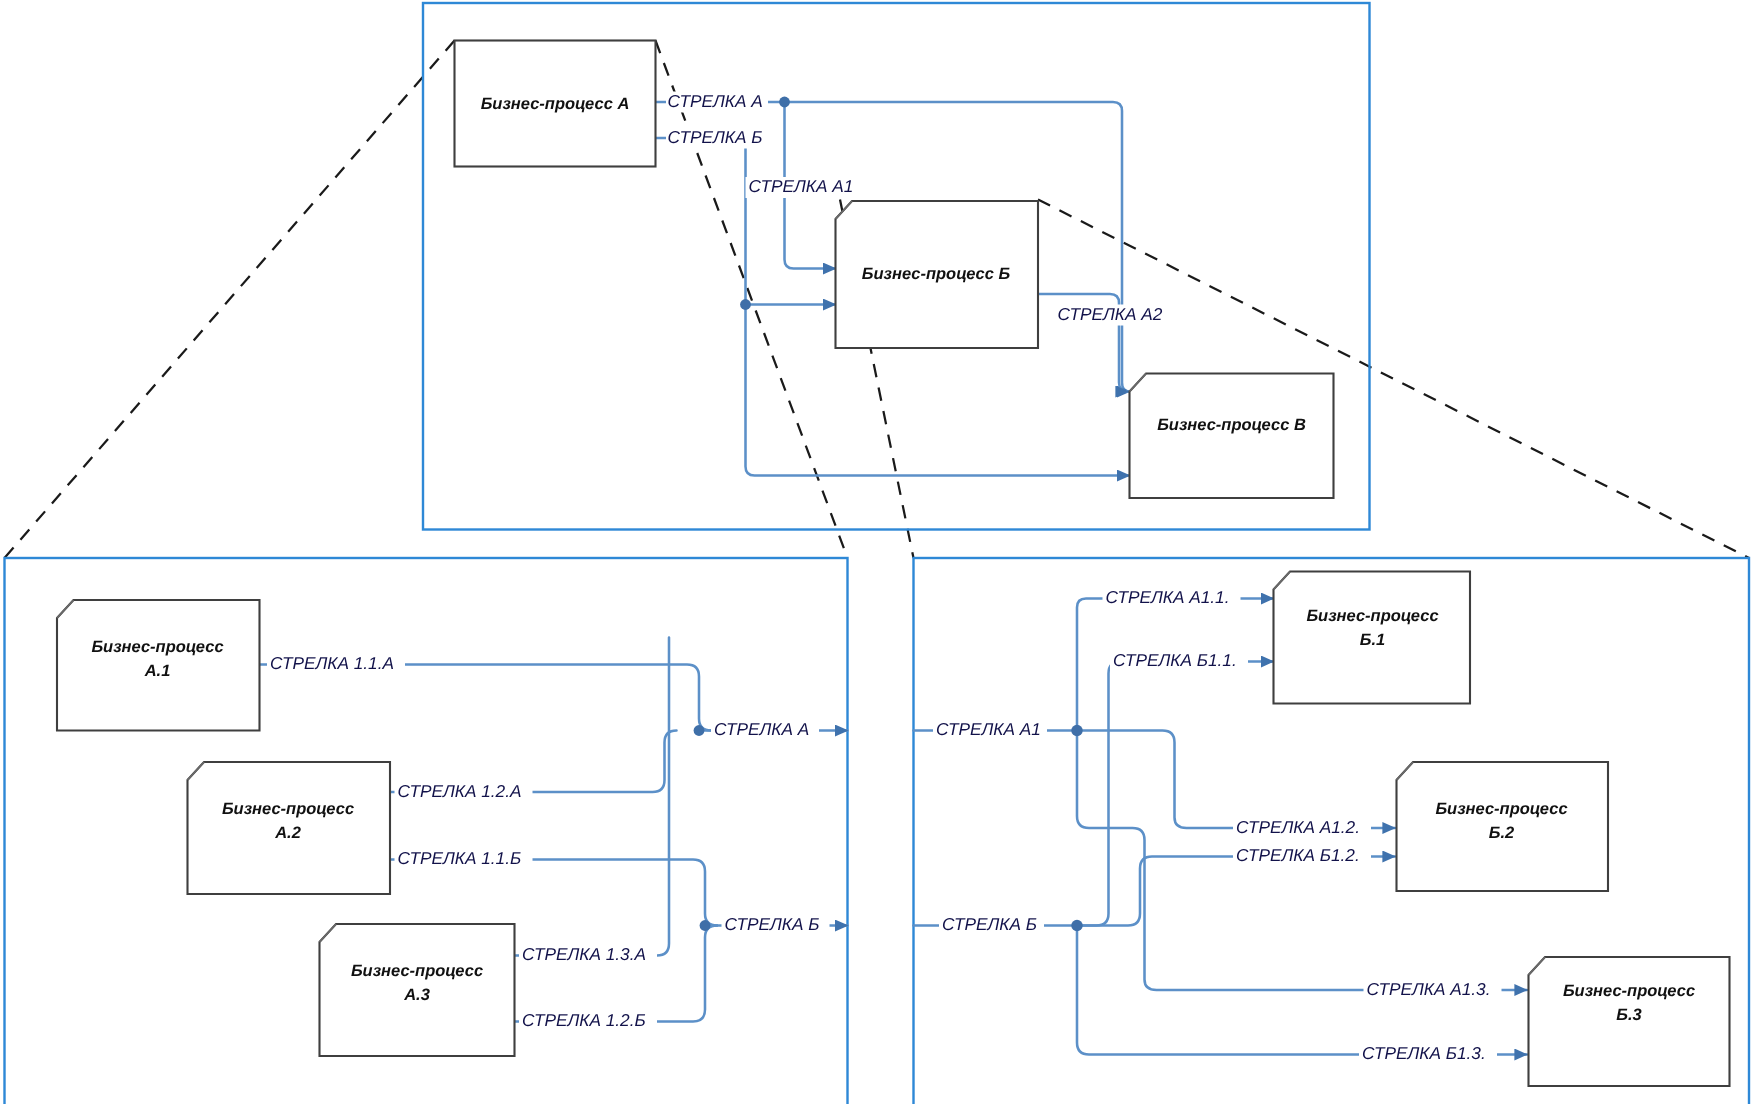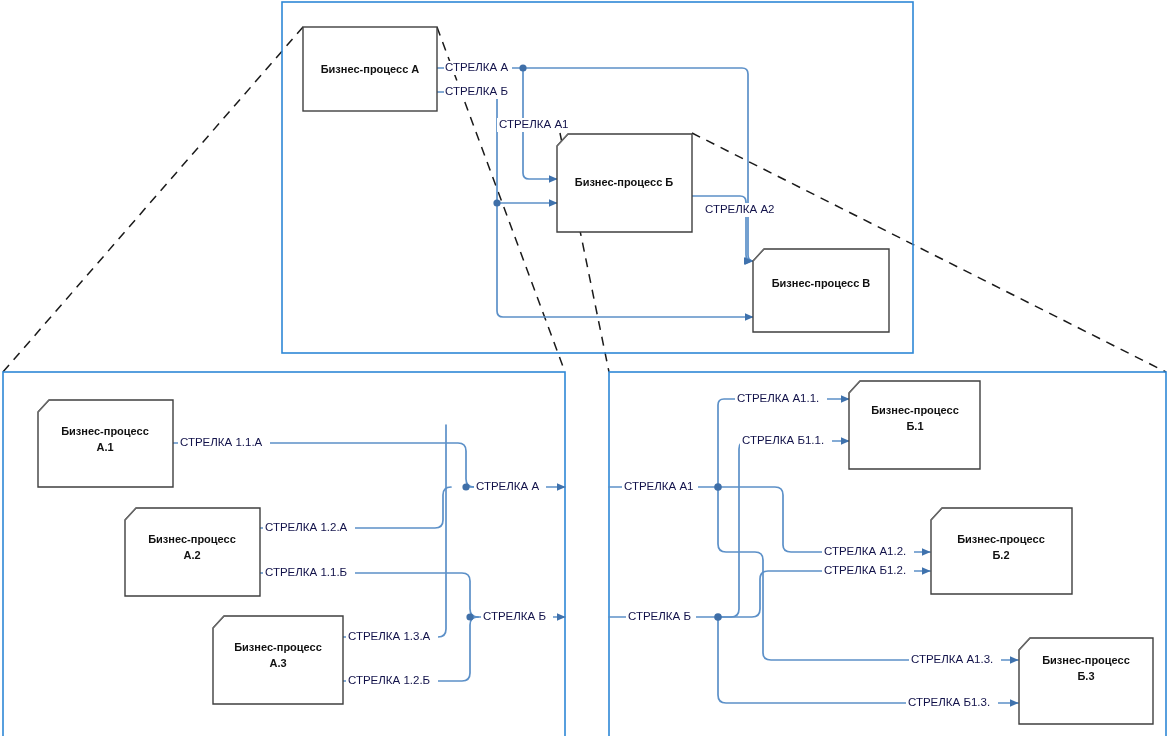--- a/index.html
+++ b/index.html
@@ -7,20 +7,21 @@
     padding: 0;
     background: #ffffff;
   }
   #canvas {
     position: relative;
     width: 1170px;
     height: 736px;
     background: #ffffff;
     overflow: hidden;
     font-family: "Liberation Sans", sans-serif;
+    font-style: italic;
   }
   #diagram-svg {
     position: absolute;
     left: 0;
     top: 0;
     width: 1170px;
     height: 742px;
   }
   .proc-label {
     font-family: "Liberation Sans", sans-serif;

